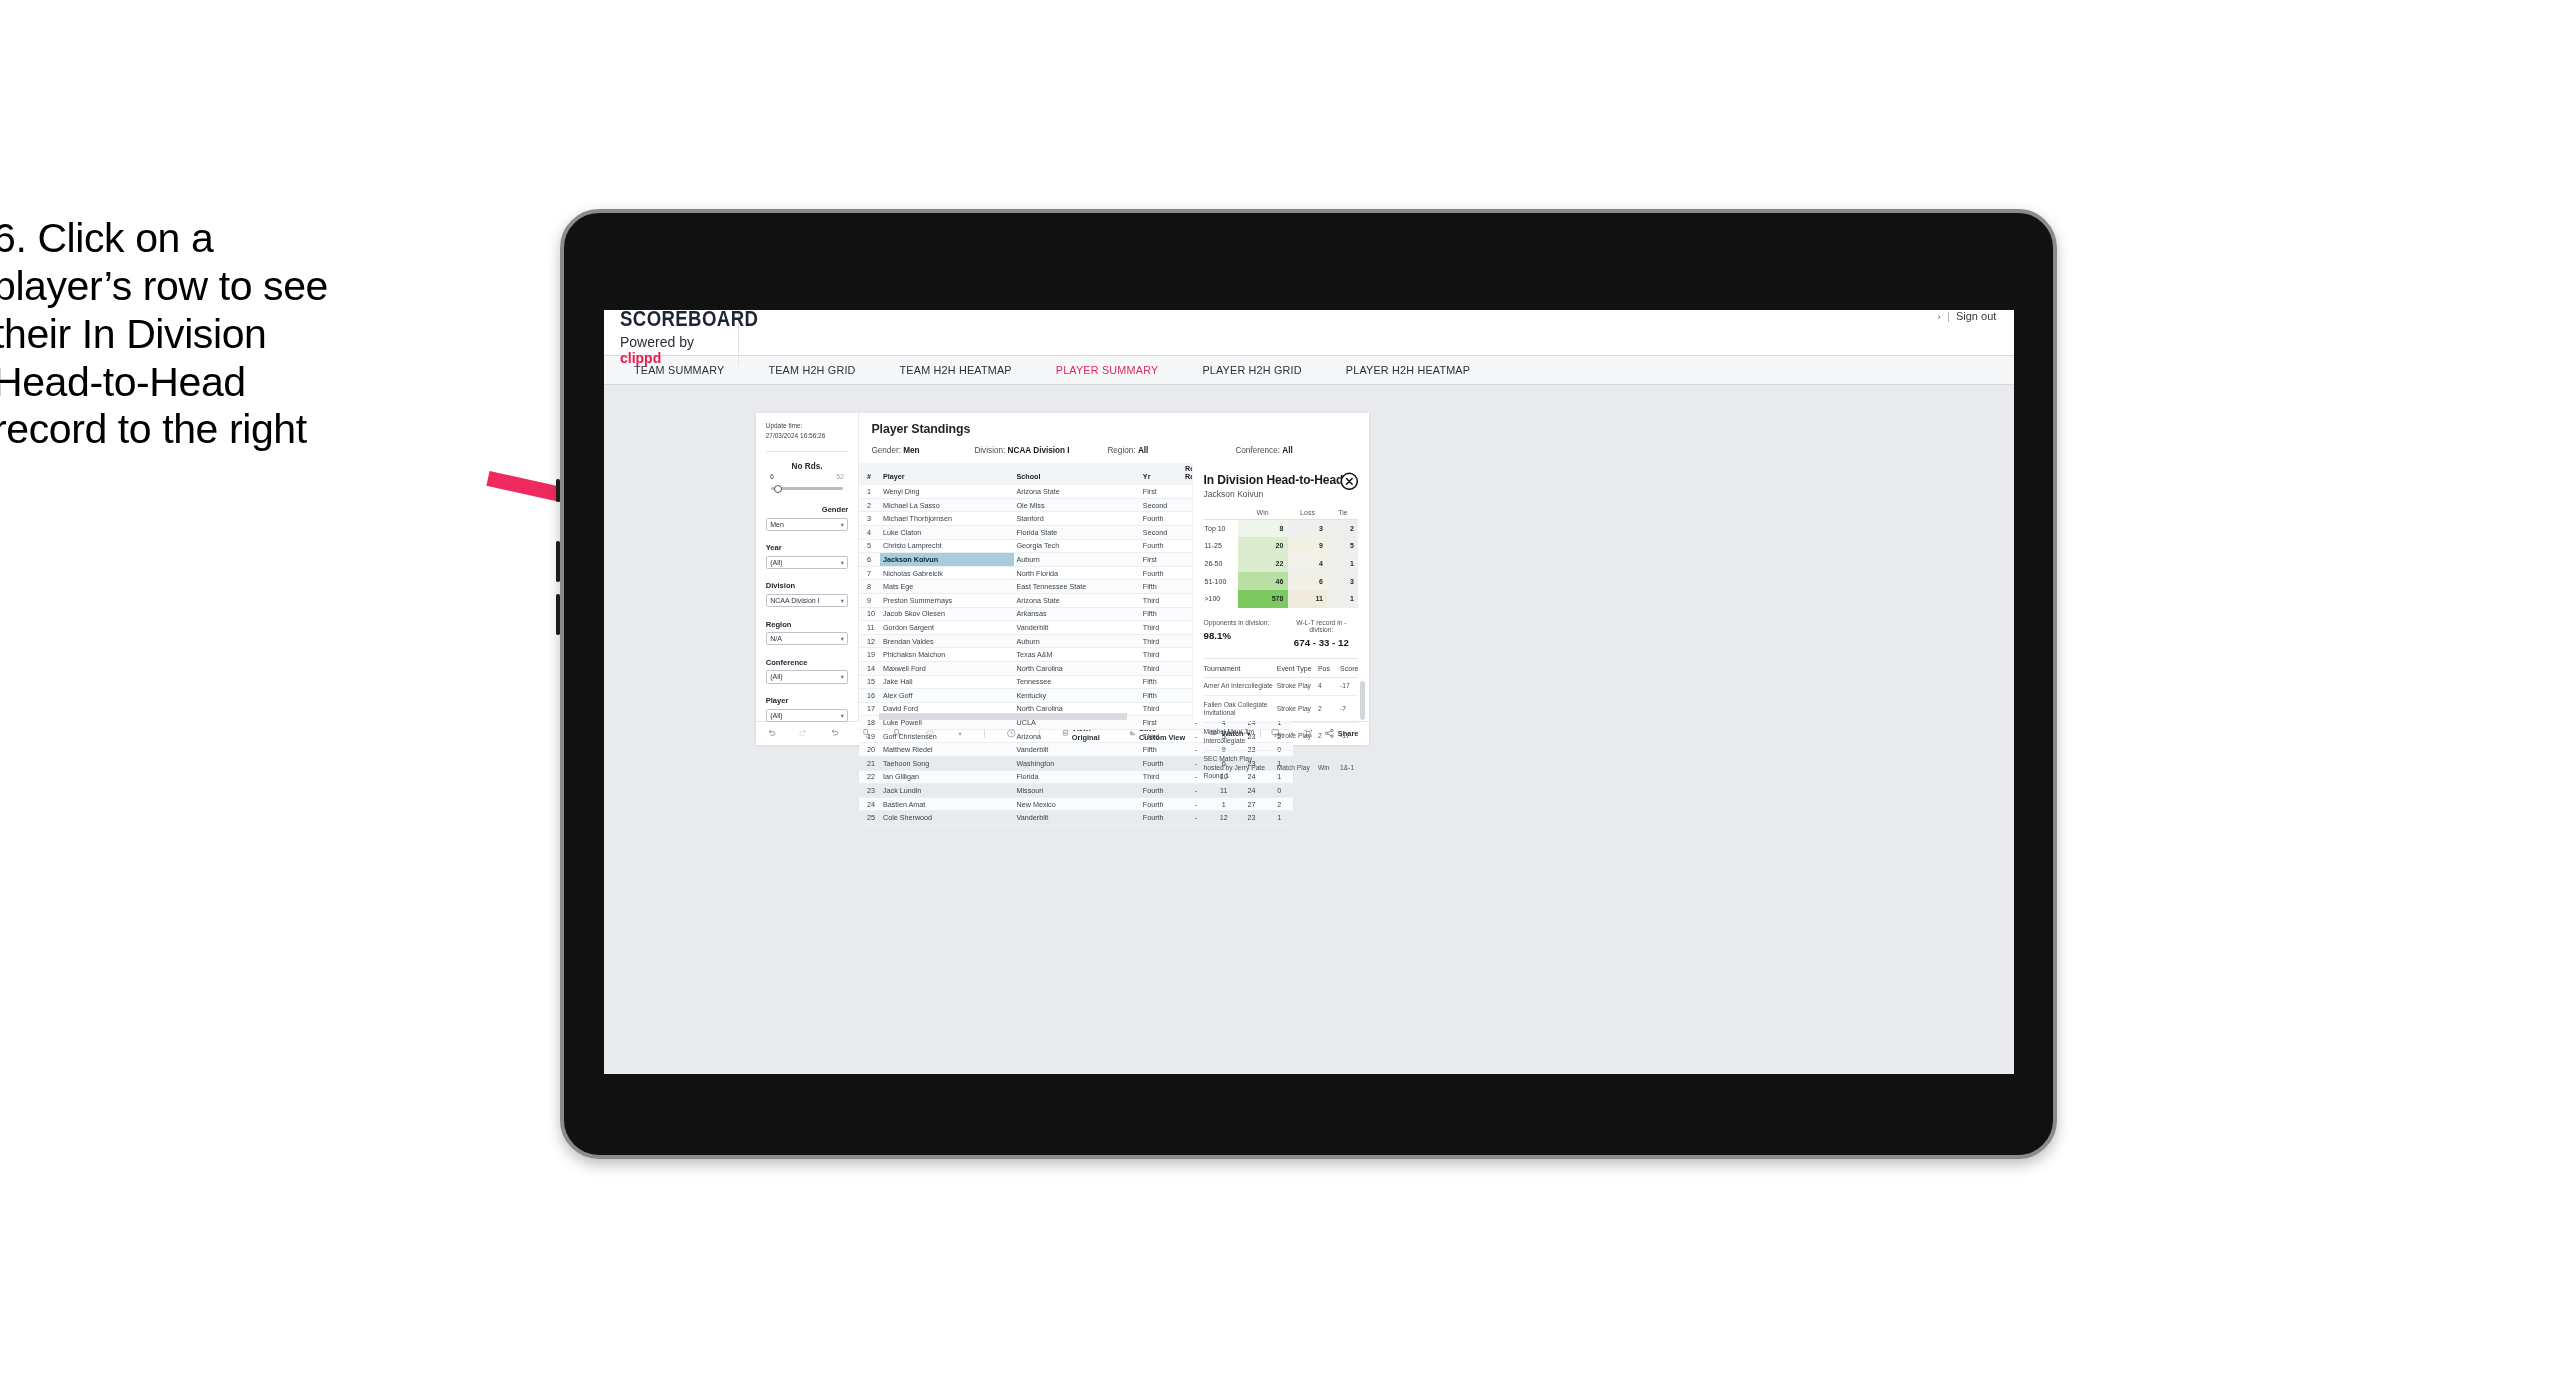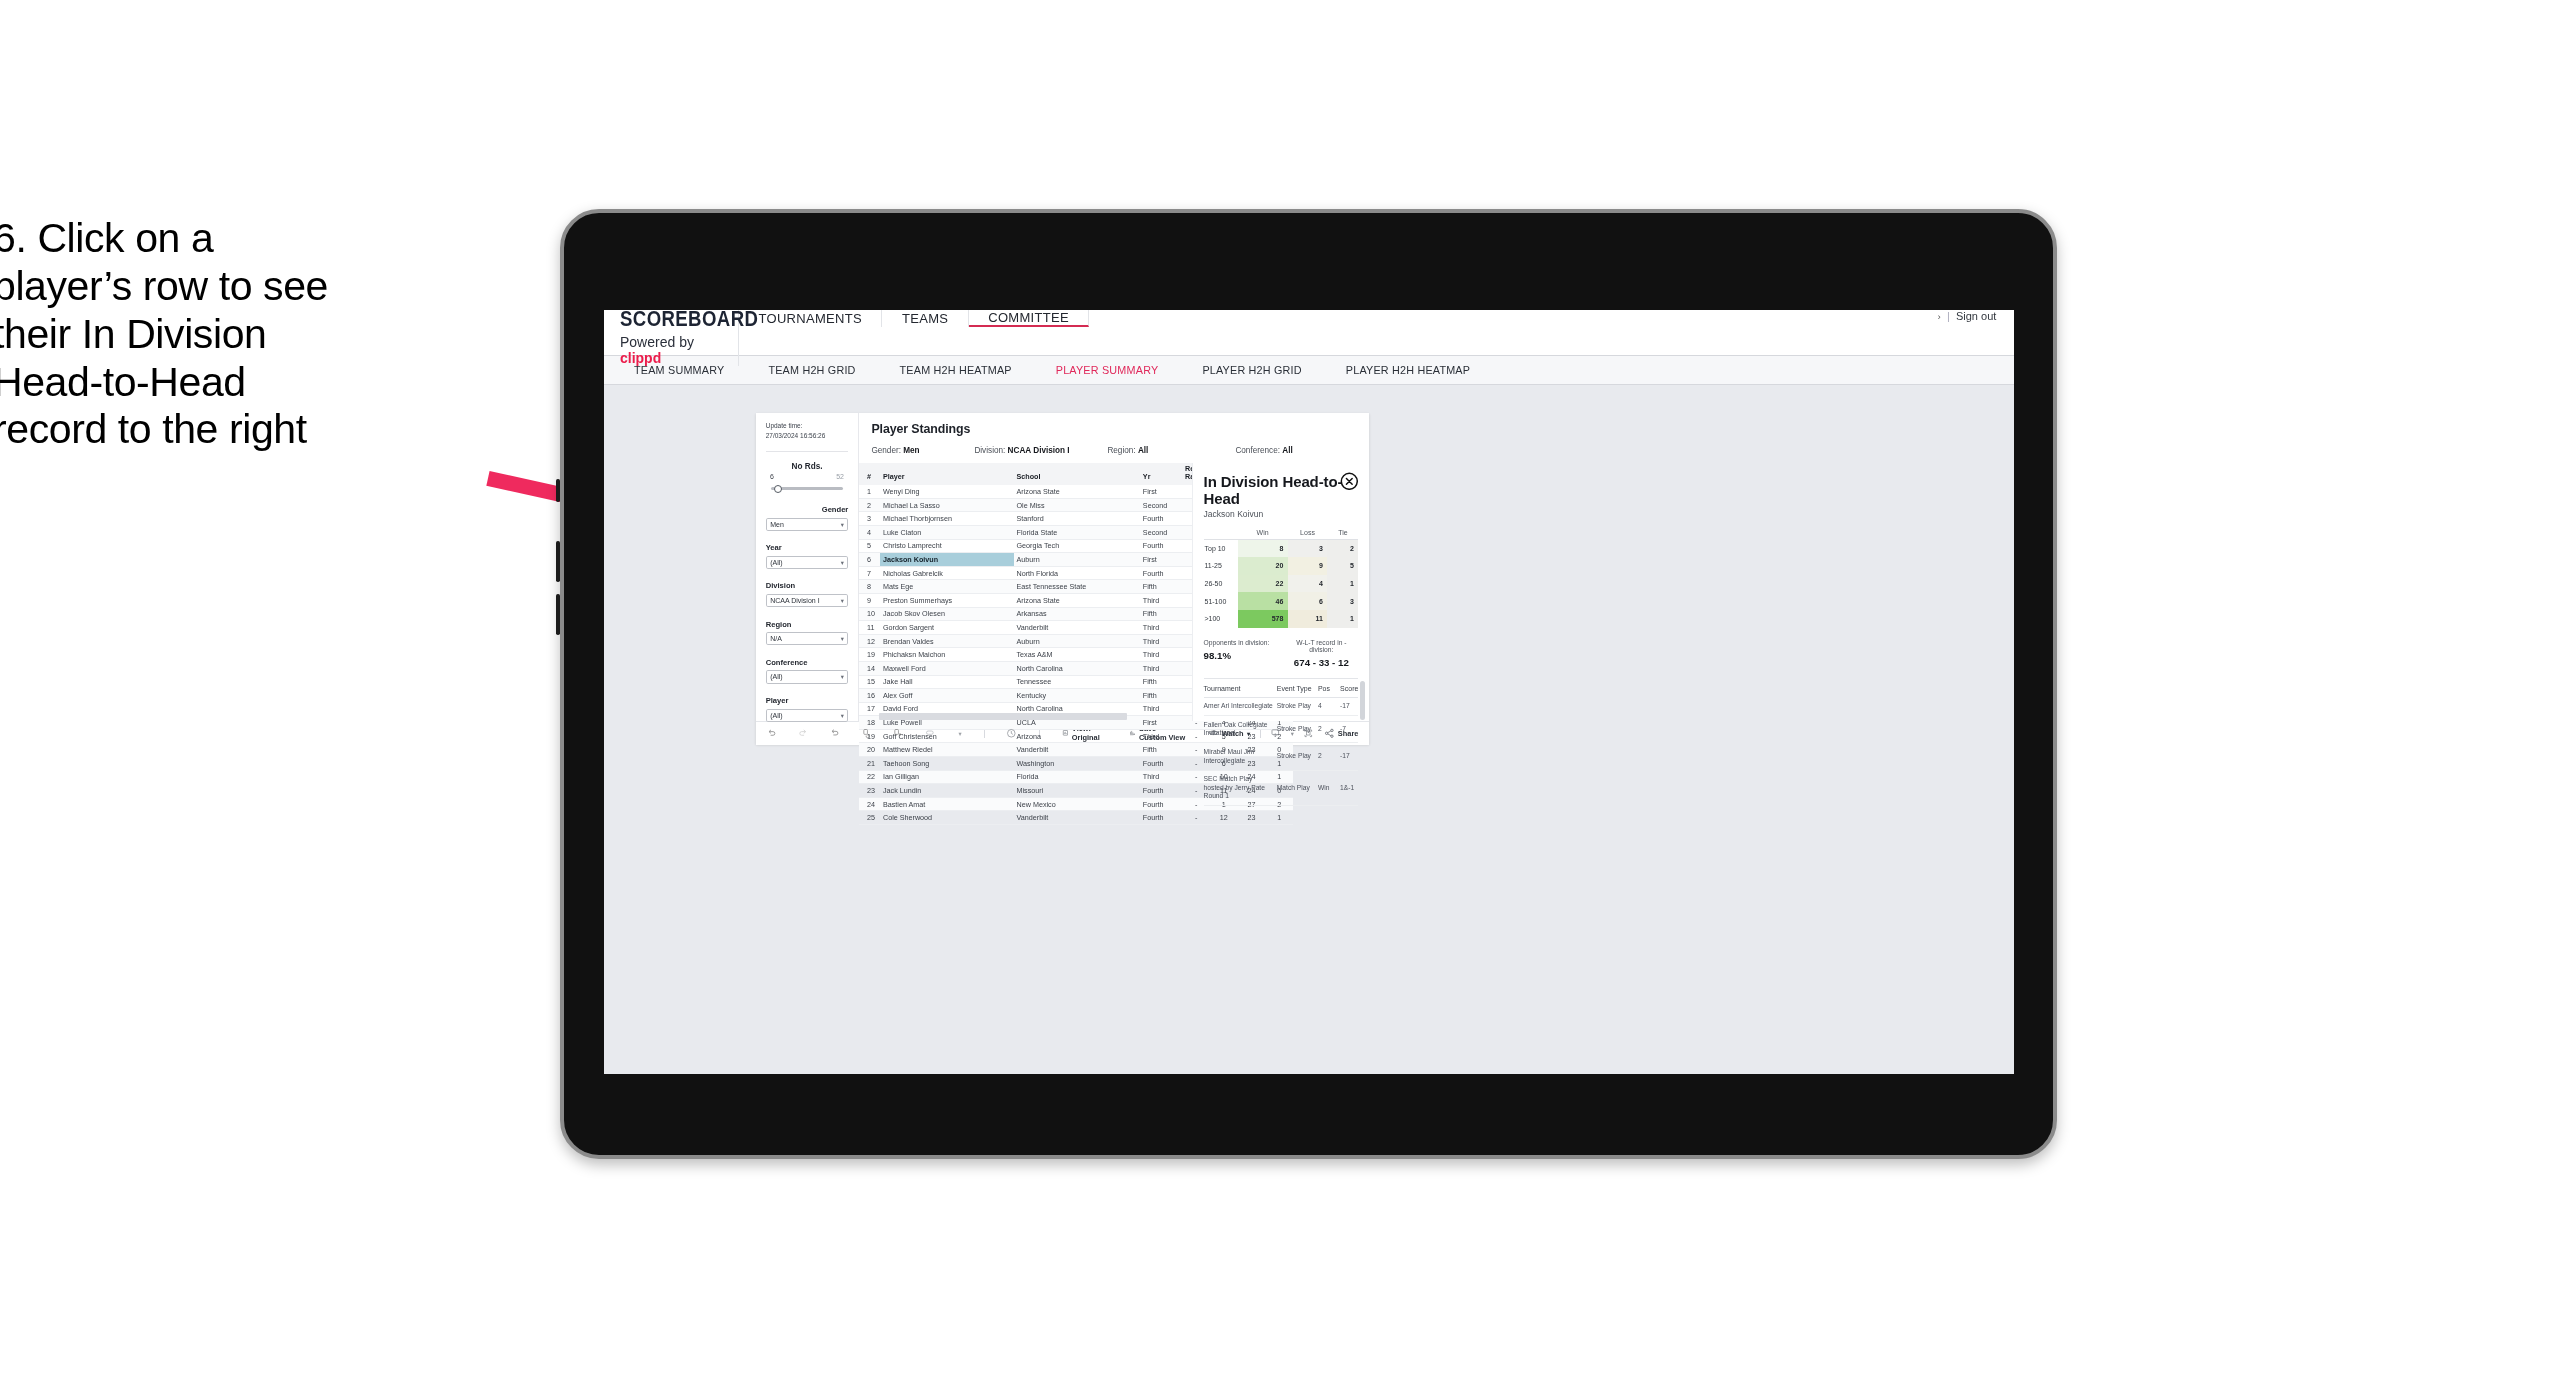--- a/index.html
+++ b/index.html
@@ -130,21 +130,21 @@
   .c-cr { width: 23px; text-align:center; }
   .c-nr { width: 23px; text-align:center; }
   .c-w  { width: 23px; text-align:center; }
 
   #vscroll { position:absolute; right: 3.5px; top: 12.4px; width: 5.3px; height: 23px; background:#cdd0d5; border-radius:2.7px;}
   #hscroll { position:absolute; left: 19.5px; bottom: 0.9px; width: 248px; height: 6.2px; background:#d9dbe0; border-radius:0.9px;}
 
   
   #detail { position:absolute; right:0; top:0; width: 177px; height: 100%; background:#fff;
      border-left: 0.9px solid #eceef1; padding: 10.6px 10.6px 0 10.6px; }
-  #d-title { font-size:15px; font-weight:700; color:#16181d; letter-spacing:-0.1px;}
+  #d-title { font-size:12px; font-weight:700; color:#16181d; letter-spacing:-0.1px;}
   #d-sub { font-size:8.5px; color:#4d525a; margin-top:1.8px; }
   #d-close { position:absolute; right:10.6px; top:8.9px; width:18.6px; height:18.6px; cursor:pointer;}
 
   #hm { margin-top: 9.7px; width: 100%; border-collapse: collapse; }
   #hm th { font-size:7px; font-weight:400; color:#51565e; text-align:center; padding-bottom:2.7px; }
   #hm th.rh { width: 34px; }
   #hm td { font-size:7px; font-weight:700; color:#24282e; text-align:right; padding: 4.9px 4.4px; height:17.7px;}
   #hm td.rl { text-align:left; font-weight:400; color:#33383f; background:#fff !important; padding-left:0.9px;}
   #hm thead tr th { border-bottom: 0.9px solid #dfe1e5; }
 
@@ -197,25 +197,20 @@
     <div class="side-btn" style="left:-8px; top:266px; width:4.4px; height:23px;"></div>
     <div class="side-btn" style="left:-8px; top:328px; width:4.4px; height:41px;"></div>
     <div class="side-btn" style="left:-8px; top:381px; width:4.4px; height:41px;"></div>
 
     <div id="screen">
 
       <div id="appbar">
         <div id="logo-wrap">
           <div id="logo-title">SCOREBOARD</div>
           <div id="logo-sub"><span>Powered by </span><b>clippd</b></div>
-        </div>
-        <div class="topnav">
-          <div class="item">TOURNAMENTS</div>
-          <div class="item">TEAMS</div>
-          <div class="item active">COMMITTEE</div>
         </div>
         <div id="appbar-right">
           <span class="chev">›</span>
           <span class="sep">|</span>
           <span>Sign out</span>
         </div>
       </div>
 
       <div id="subnav">
         <div class="sitem">TEAM SUMMARY</div>

